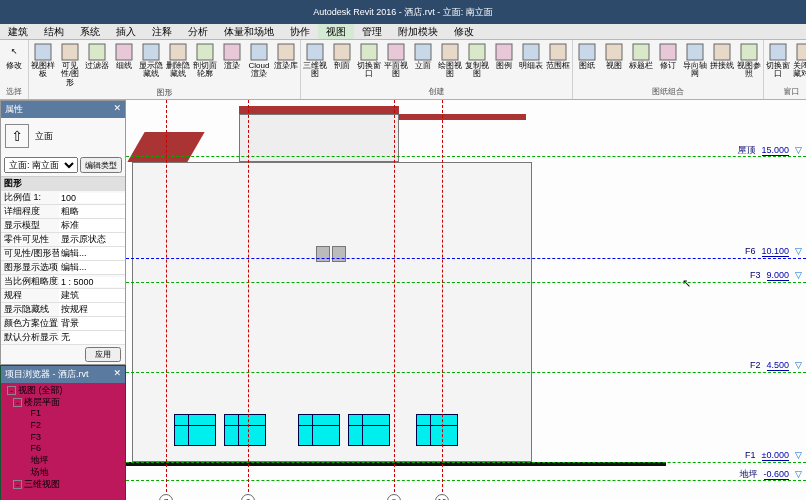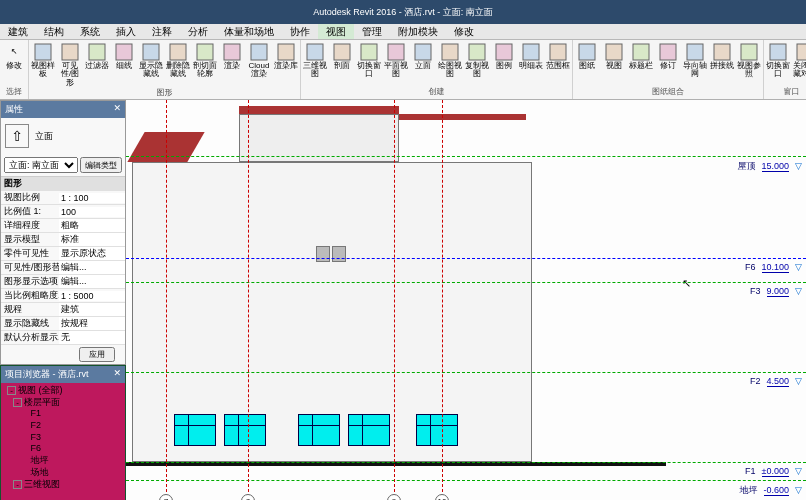--- a/index.html
+++ b/index.html
@@ -22,32 +22,32 @@
 .props-head { display:flex; align-items:center; padding:6px 4px; gap:6px; }
 .elev-icon { width:24px; height:24px; border:1px solid #888; display:flex; align-items:center; justify-content:center; font-size:14px; }
 .props-selector { padding:3px 3px; display:flex; gap:2px; }
 .props-selector select { flex:1; font-size:9px; height:16px; }
 .edit-btn { font-size:8px; height:16px; padding:0 3px; }
 .prop-grid { border-top:1px solid #ccc; }
 .prow { display:flex; border-bottom:1px solid #e0e0e0; height:14px; align-items:center; }
 .prow .pl { width:58px; padding-left:3px; overflow:hidden; white-space:nowrap; }
 .prow .pv { flex:1; background:#fff; padding-left:2px; overflow:hidden; white-space:nowrap; }
 .catrow { background:#e0e0e0; font-weight:bold; }
-.apply { text-align:right; padding:2px 10px; }
+.apply { text-align:right; padding:2px 4px; }
 .apply button { font-size:8px; padding:0 8px; }
 .browser { background:#be185d; border:1px solid #14532d; flex:1; font-size:9px; overflow:hidden; }
 .browser-title { background:#5b7aa0; color:#fff; padding:2px 4px; display:flex; justify-content:space-between; }
 .tree { padding:2px 2px; line-height:1.3; }
 .tree .node { white-space:nowrap; }
 .tree .toggle { display:inline-block; width:9px; height:9px; border:1px solid #888; text-align:center; line-height:7px; font-size:8px; margin-right:2px; }
 .canvas { flex:1; position:relative; background:#fdfdfd; overflow:hidden; }
 .level-line { position:absolute; left:0; right:0; border-top:1px dashed #0a0; height:0; }
 .level-line.blue { border-top:1px dashed #00f; }
 .level-label { position:absolute; right:4px; font-size:9px; color:#006; display:flex; gap:6px; align-items:baseline; }
-.level-label .lv { color:#006;margin-top:16px; }
+.level-label .lv { color:#006; }
 .level-label .elev { color:#00a; border-bottom:1px solid #00a; }
 .grid-v { position:absolute; top:0; bottom:18px; border-left:1px dashed #c00; width:0; }
 .grid-bubble { position:absolute; bottom:2px; width:14px; height:14px; border:1px solid #666; border-radius:50%; font-size:8px; display:flex; align-items:center; justify-content:center; transform:translateX(-50%); background:#fff; }
 .wall { position:absolute; background:#ccc; border:1px solid #777; }
 .roof { position:absolute; background:#a33; }
 .window { position:absolute; background:#0ee; border:1px solid #004; }
 .window::before,.window::after { content:""; position:absolute; background:#004; }
 .window::before { top:33%; left:0; right:0; height:1px; }
 .window::after { left:33%; top:0; bottom:0; width:1px; }
 .cursor-arrow { position:absolute; font-size:11px; }
@@ -353,24 +353,20 @@
       <div class="props-selector">
         <select><option>立面: 南立面</option></select>
         <button class="edit-btn">编辑类型</button>
       </div>
       <div class="prop-grid" id="propgrid">
           <div class="prow catrow">
             <div class="pl">图形</div>
             <div class="pv"></div>
           </div>
           <div class="prow">
-            <div class="pl">视图比例</div>
-            <div class="pv">1 : 100</div>
-          </div>
-          <div class="prow">
             <div class="pl">比例值 1:</div>
             <div class="pv">100</div>
           </div>
           <div class="prow">
             <div class="pl">详细程度</div>
             <div class="pv">粗略</div>
           </div>
           <div class="prow">
             <div class="pl">显示模型</div>
             <div class="pv">标准</div>
@@ -391,20 +387,24 @@
             <div class="pl">当比例粗略度...</div>
             <div class="pv">1 : 5000</div>
           </div>
           <div class="prow">
             <div class="pl">规程</div>
             <div class="pv">建筑</div>
           </div>
           <div class="prow">
             <div class="pl">显示隐藏线</div>
             <div class="pv">按规程</div>
+          </div>
+          <div class="prow">
+            <div class="pl">颜色方案位置</div>
+            <div class="pv">背景</div>
           </div>
           <div class="prow">
             <div class="pl">默认分析显示...</div>
             <div class="pv">无</div>
           </div>
         </div>
       <div class="apply"><button>应用</button></div>
     </div>
     <div class="browser">
       <div class="browser-title">

